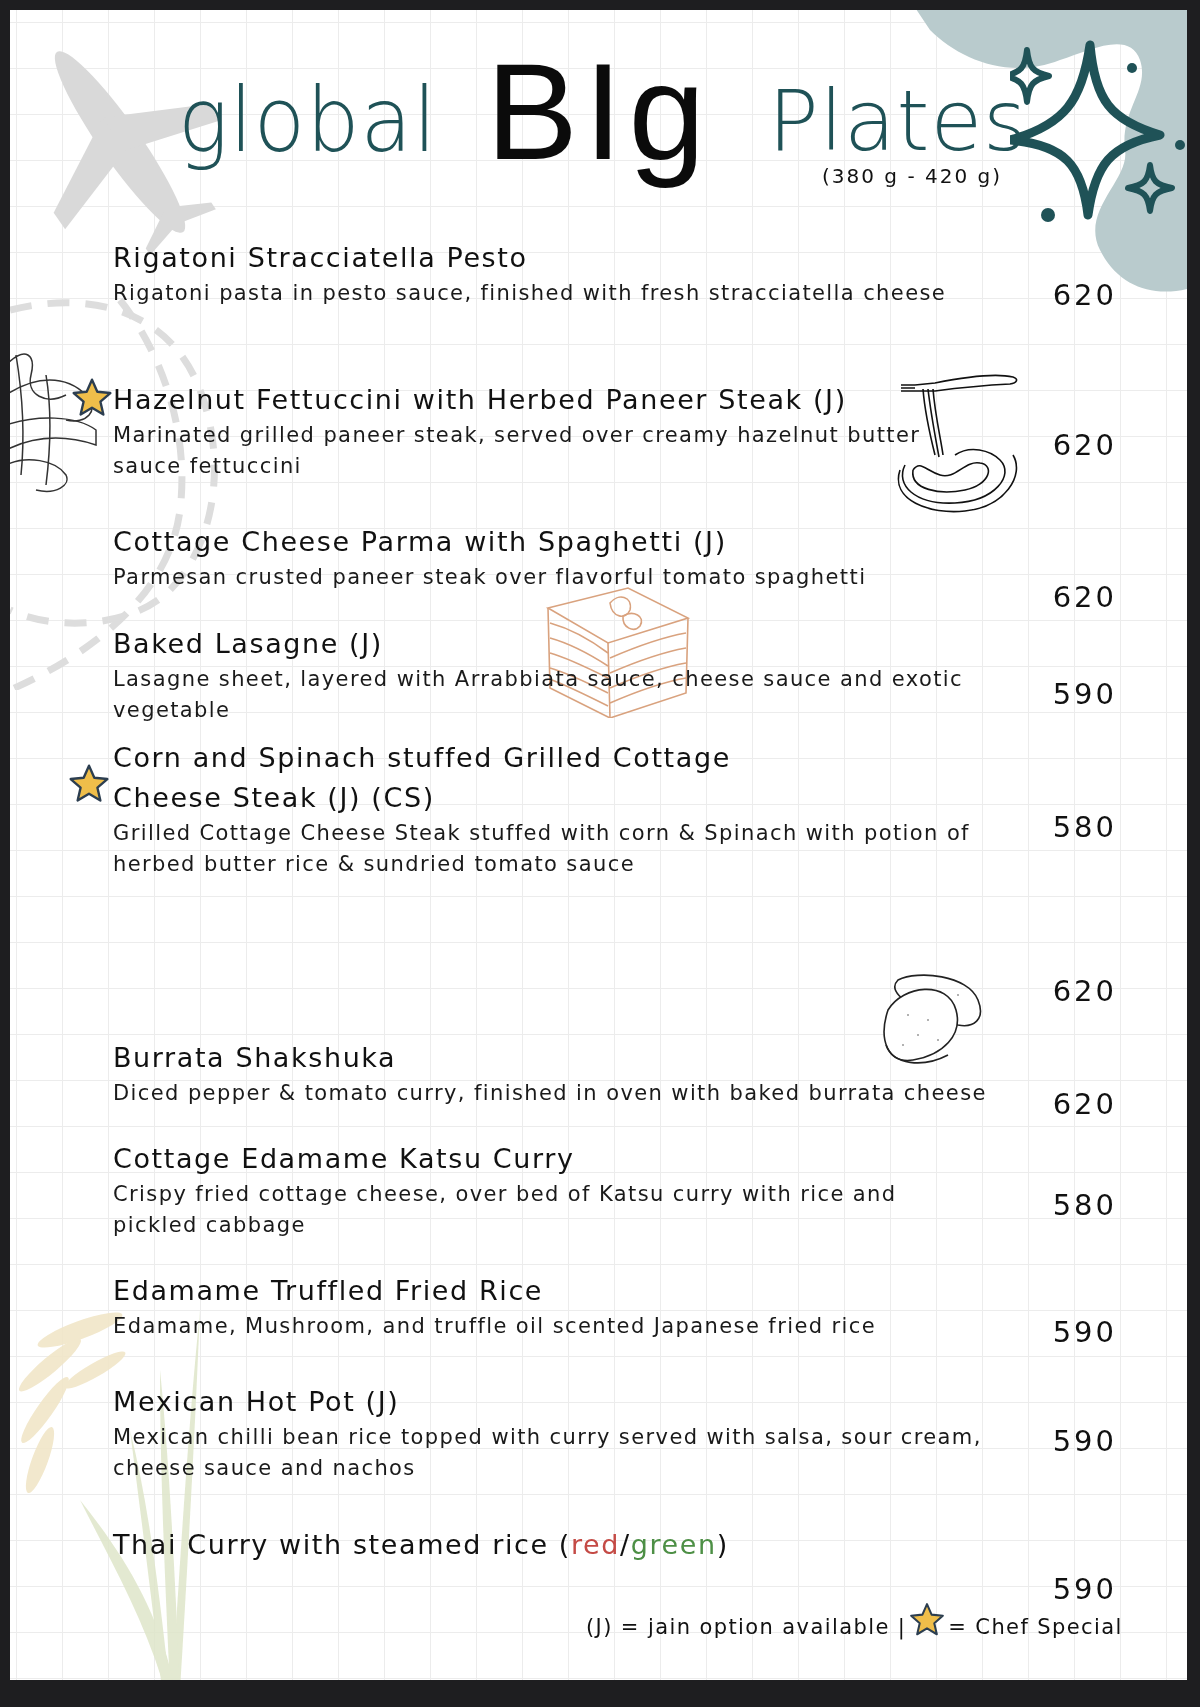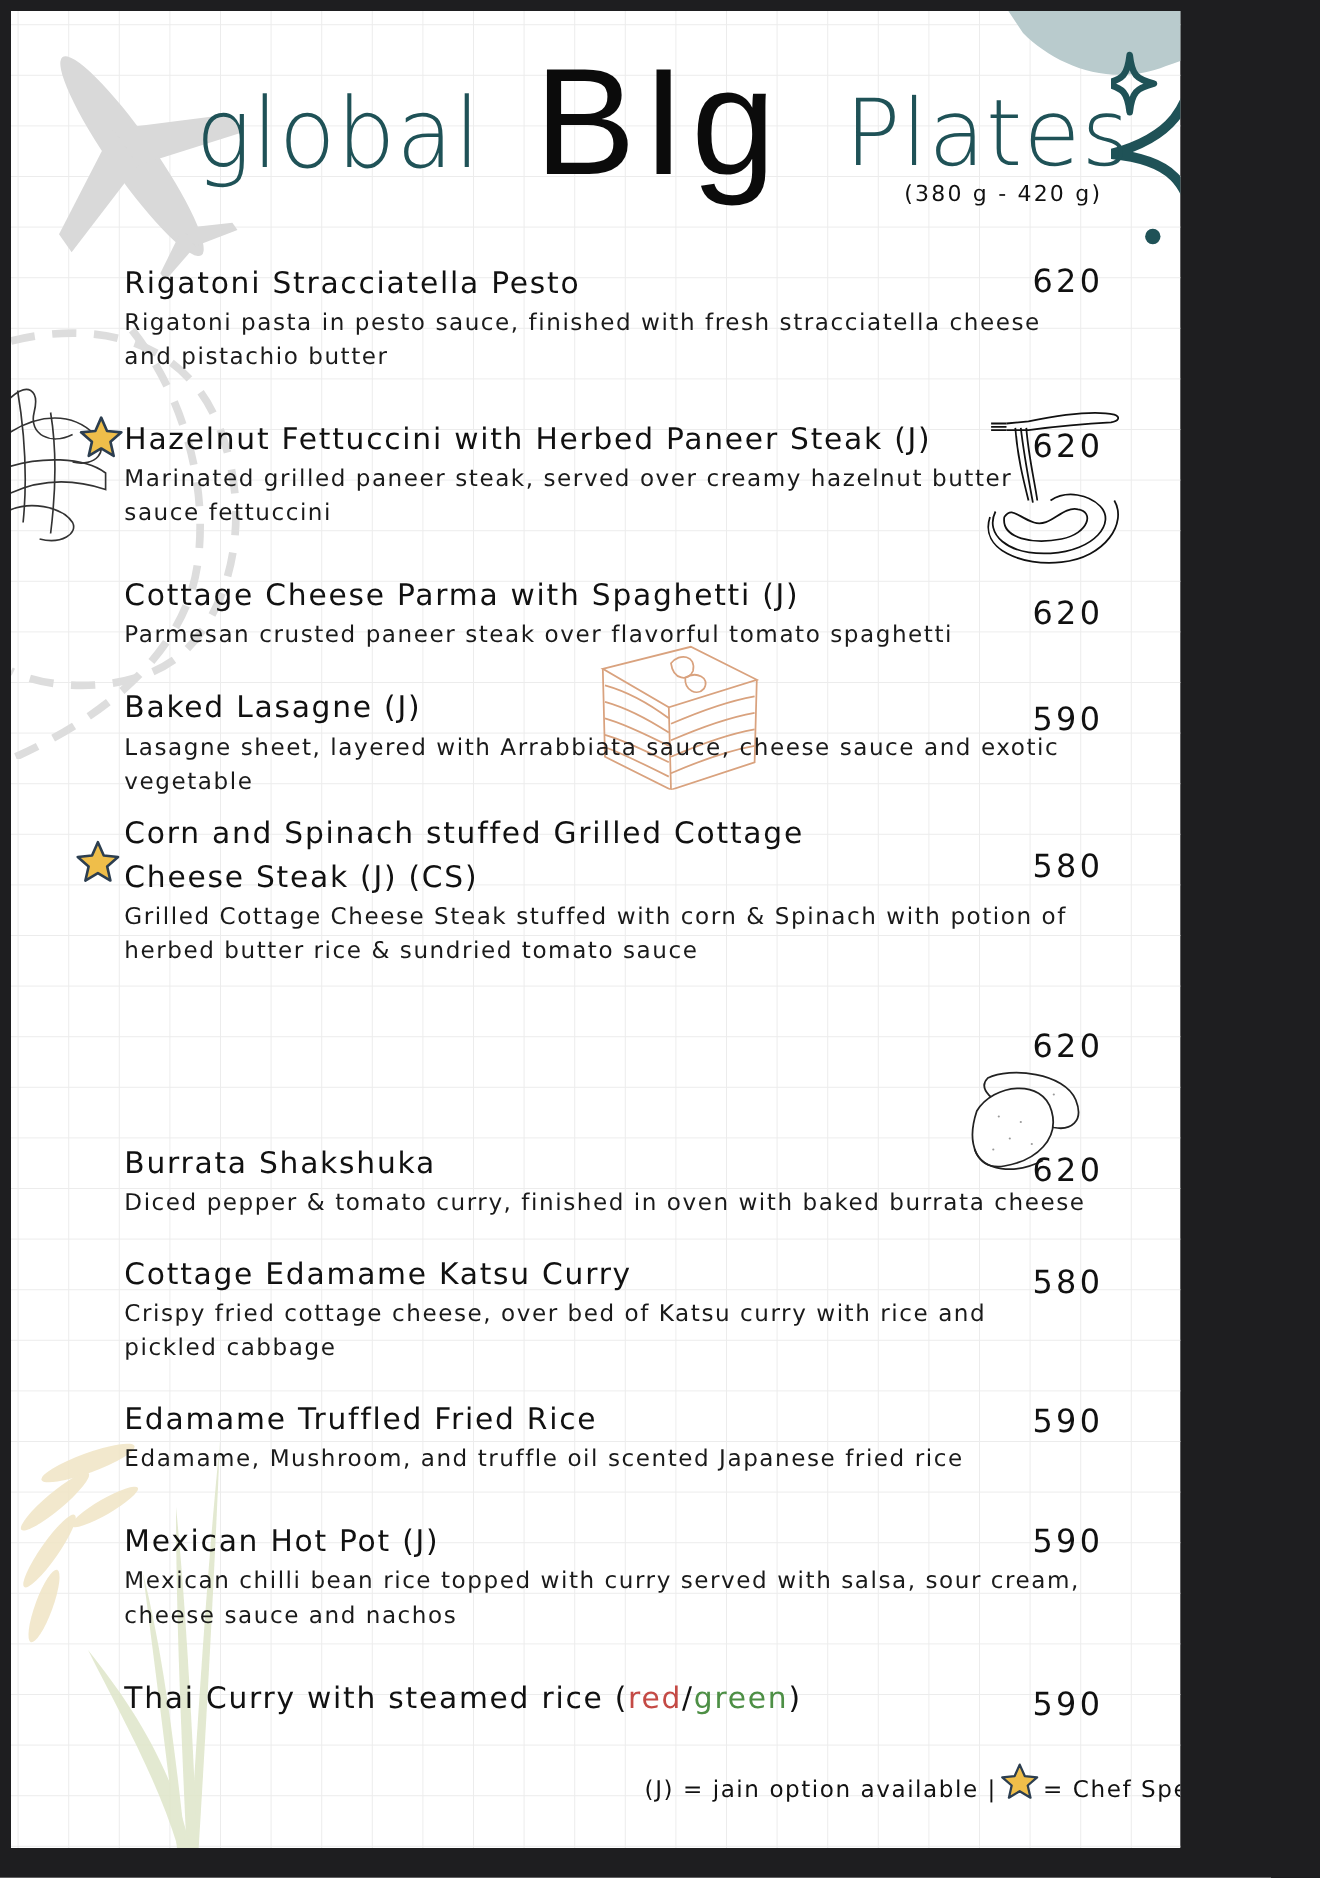--- a/index.html
+++ b/index.html
@@ -1,21 +1,21 @@
 <!DOCTYPE html>
 <html><head>
 <meta charset="utf-8">
 <style>
   html, body { margin:0; padding:0; }
   body {
     width:1200px; height:1707px; background:#1e1e20; position:relative; overflow:hidden;
     font-family:"DejaVu Sans", sans-serif;
   }
   .page {
-    position:absolute; left:10px; top:10px; width:1063px; height:1670px;
+    position:absolute; left:10px; top:10px; width:1177px; height:1670px;
     background-color:#ffffff;
     background-image:
       linear-gradient(to right, #ececec 1px, transparent 1px),
       linear-gradient(to bottom, #ececec 1px, transparent 1px);
     background-size:46px 46px;
     background-position:6px 12px;
     overflow:hidden;
   }
   .deco { position:absolute; pointer-events:none; }
   .title-global, .title-plates {
@@ -36,21 +36,21 @@
   .item-name {
     font-size:27px; letter-spacing:1.6px; line-height:40px; white-space:nowrap;
     font-family:"DejaVu Sans", sans-serif; font-weight:400;
   }
   .item-desc {
     font-size:21px; letter-spacing:1.4px; line-height:31px; color:#1a1a1a;
     font-family:"DejaVu Sans", sans-serif;
   }
   .price {
     position:absolute; right:70px; font-size:29px; letter-spacing:3px; color:#111;
-    font-family:"DejaVu Sans", sans-serif; text-align:right;
+    font-family:"DejaVu Sans", sans-serif; text-align:right;margin-top:40px;
   }
   .star { position:absolute; width:44px; height:44px; }
   .red { color:#c44a45; }
   .green { color:#4d8f45; }
   .legend {
     position:absolute; left:576px; top:1591px; font-size:21px; letter-spacing:1.4px; color:#111;
     display:flex; align-items:flex-end; white-space:nowrap;
   }
   .legend .lstar { width:38px; height:38px; display:inline-block; margin:0 2px; }
 </style>
@@ -158,21 +158,20 @@
       <ellipse cx="40" cy="55" rx="40" ry="8" transform="rotate(-40 40 55)"></ellipse>
       <ellipse cx="35" cy="100" rx="40" ry="8" transform="rotate(-55 35 100)"></ellipse>
       <ellipse cx="30" cy="150" rx="35" ry="8" transform="rotate(-70 30 150)"></ellipse>
       <ellipse cx="85" cy="60" rx="35" ry="7" transform="rotate(-30 85 60)"></ellipse>
     </g>
   </svg>
 
   <div class="item" style="top:228px">
     <div class="item-name">Rigatoni Stracciatella Pesto</div>
     <div class="item-desc">Rigatoni pasta in pesto sauce, finished with fresh stracciatella cheese</div>
-    <div class="item-desc">and pistachio butter</div>
   </div>
   <div class="price" style="top:228px">620</div>
 
   <svg class="star" style="left:60px;top:366px" viewBox="0 0 24 24">
     <path d="M12,2 L14.9,8.6 L22,9.3 L16.6,14 L18.2,21 L12,17.3 L5.8,21 L7.4,14 L2,9.3 L9.1,8.6 Z" fill="#efbe4a" stroke="#2c3e50" stroke-width="1.3" stroke-linejoin="round"></path>
   </svg>
   <div class="item" style="top:370px">
     <div class="item-name">Hazelnut Fettuccini with Herbed Paneer Steak (J)</div>
     <div class="item-desc">Marinated grilled paneer steak, served over creamy hazelnut butter</div>
     <div class="item-desc">sauce fettuccini</div>

